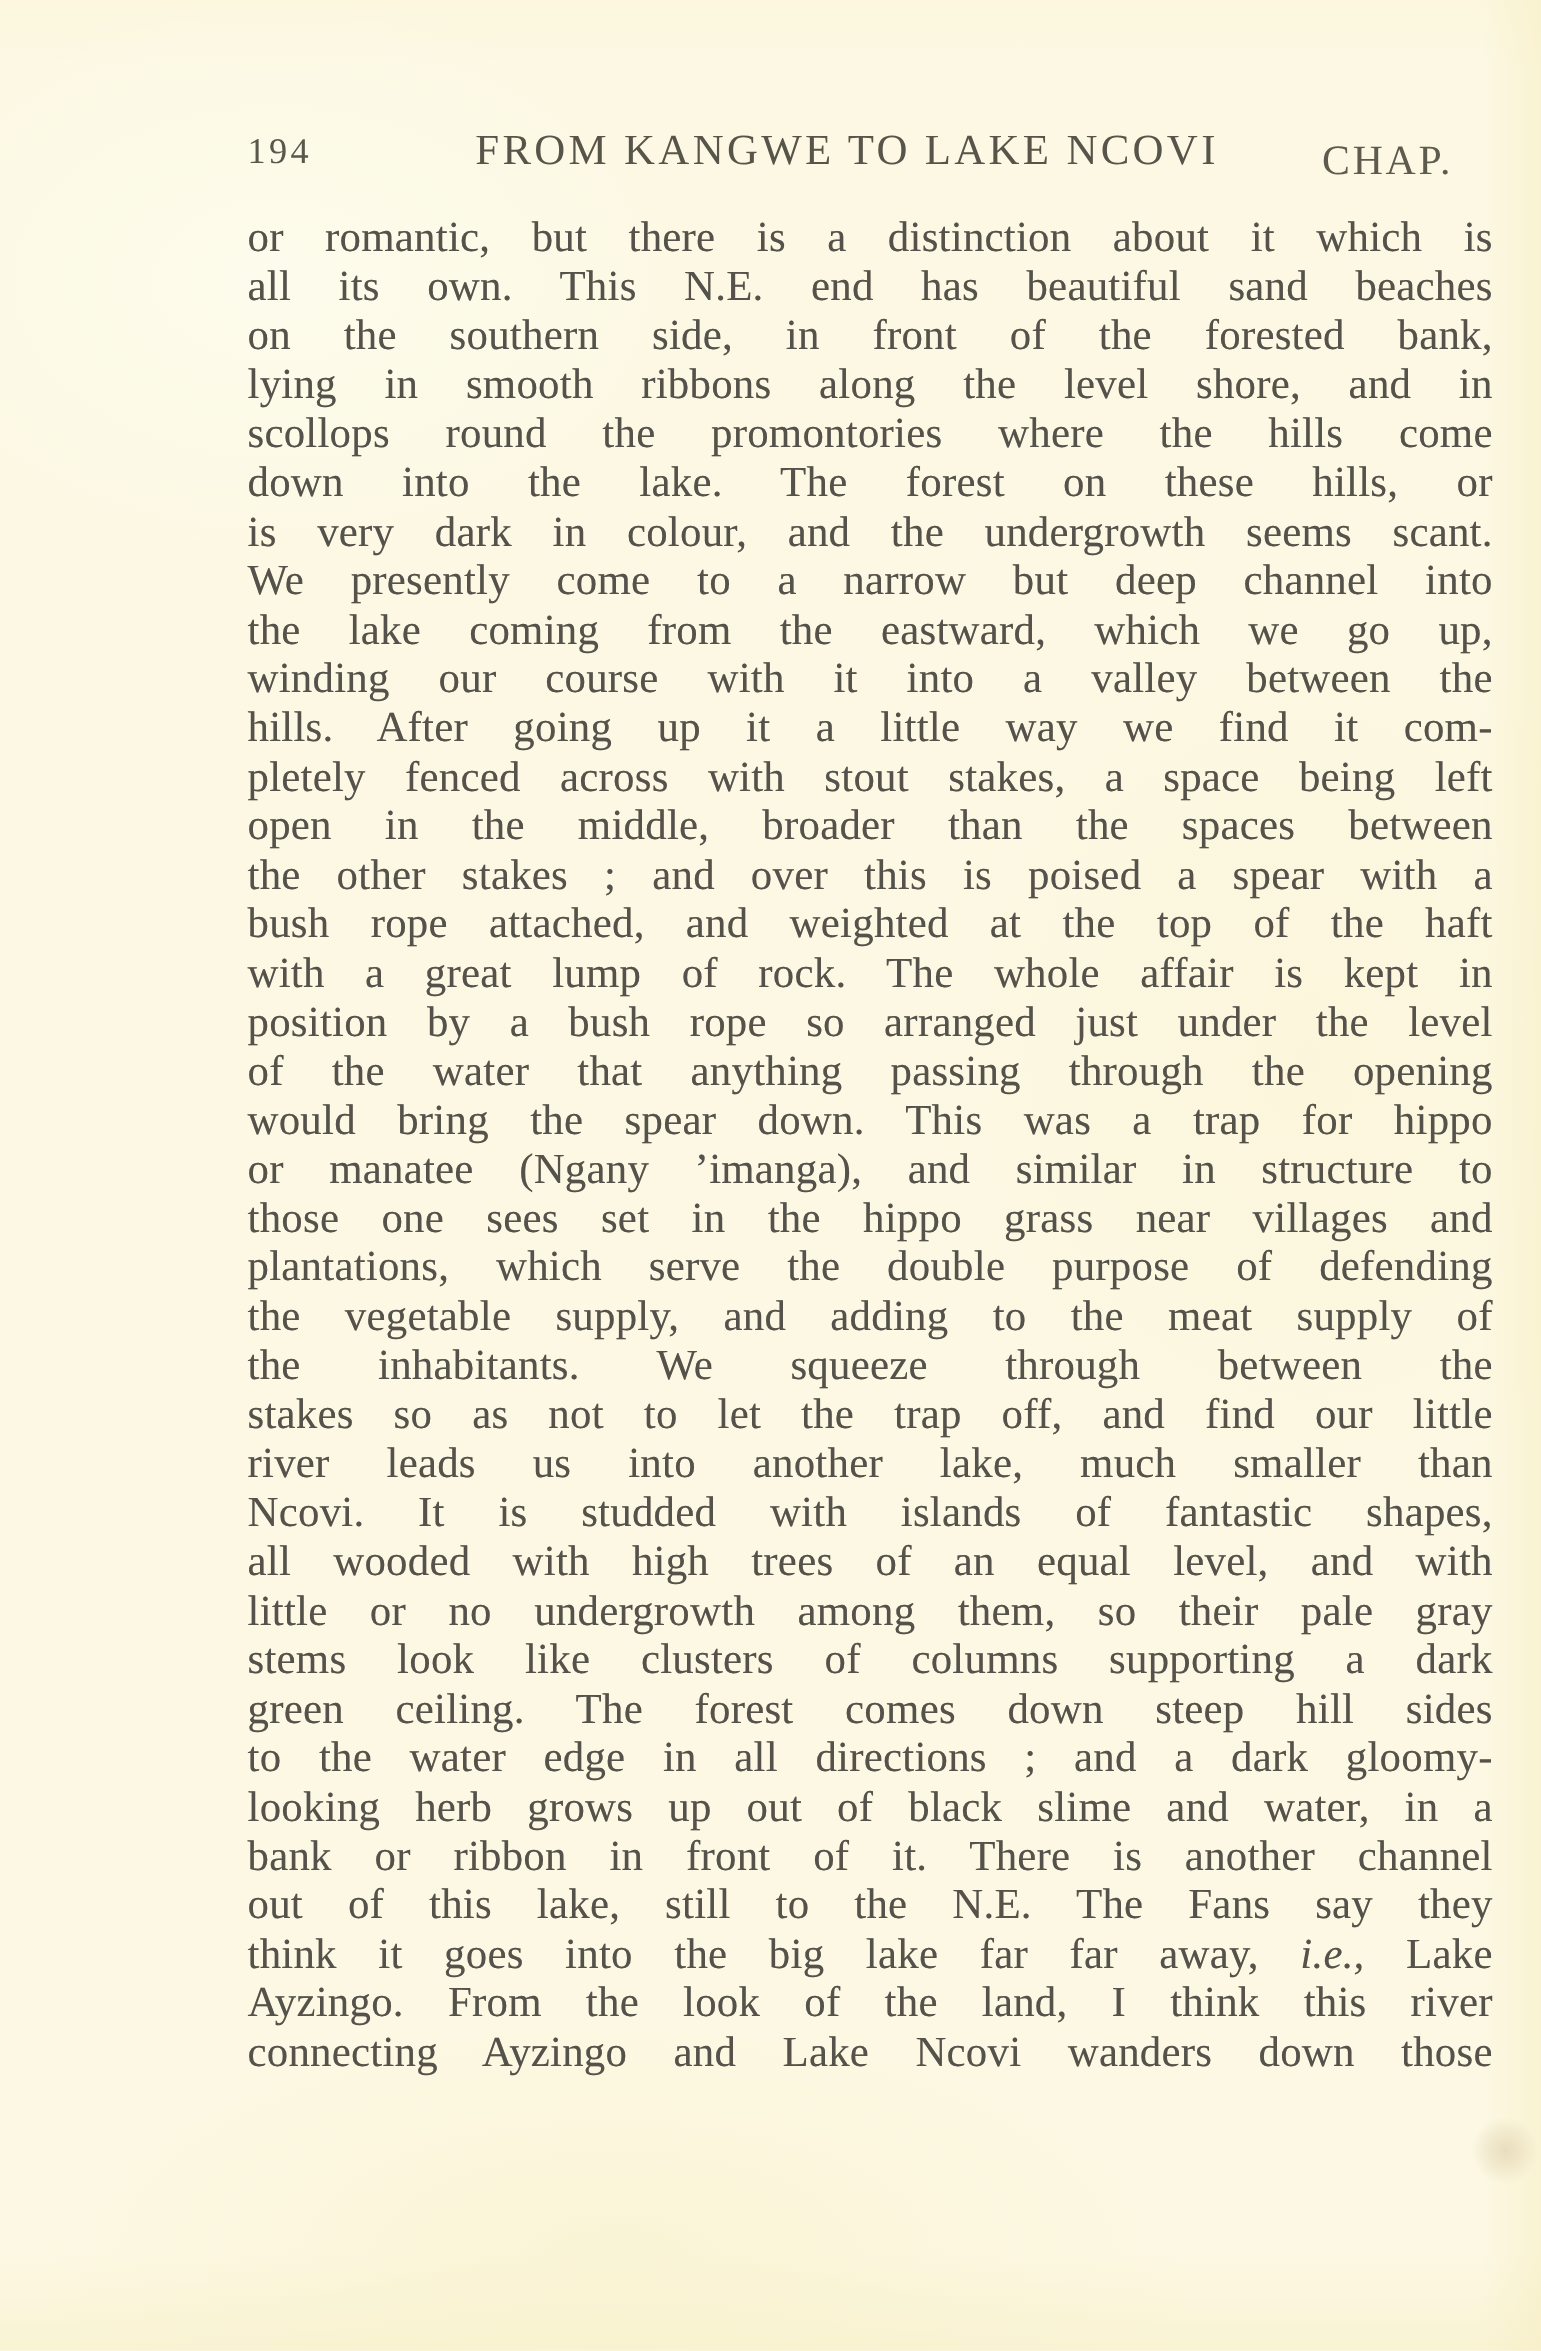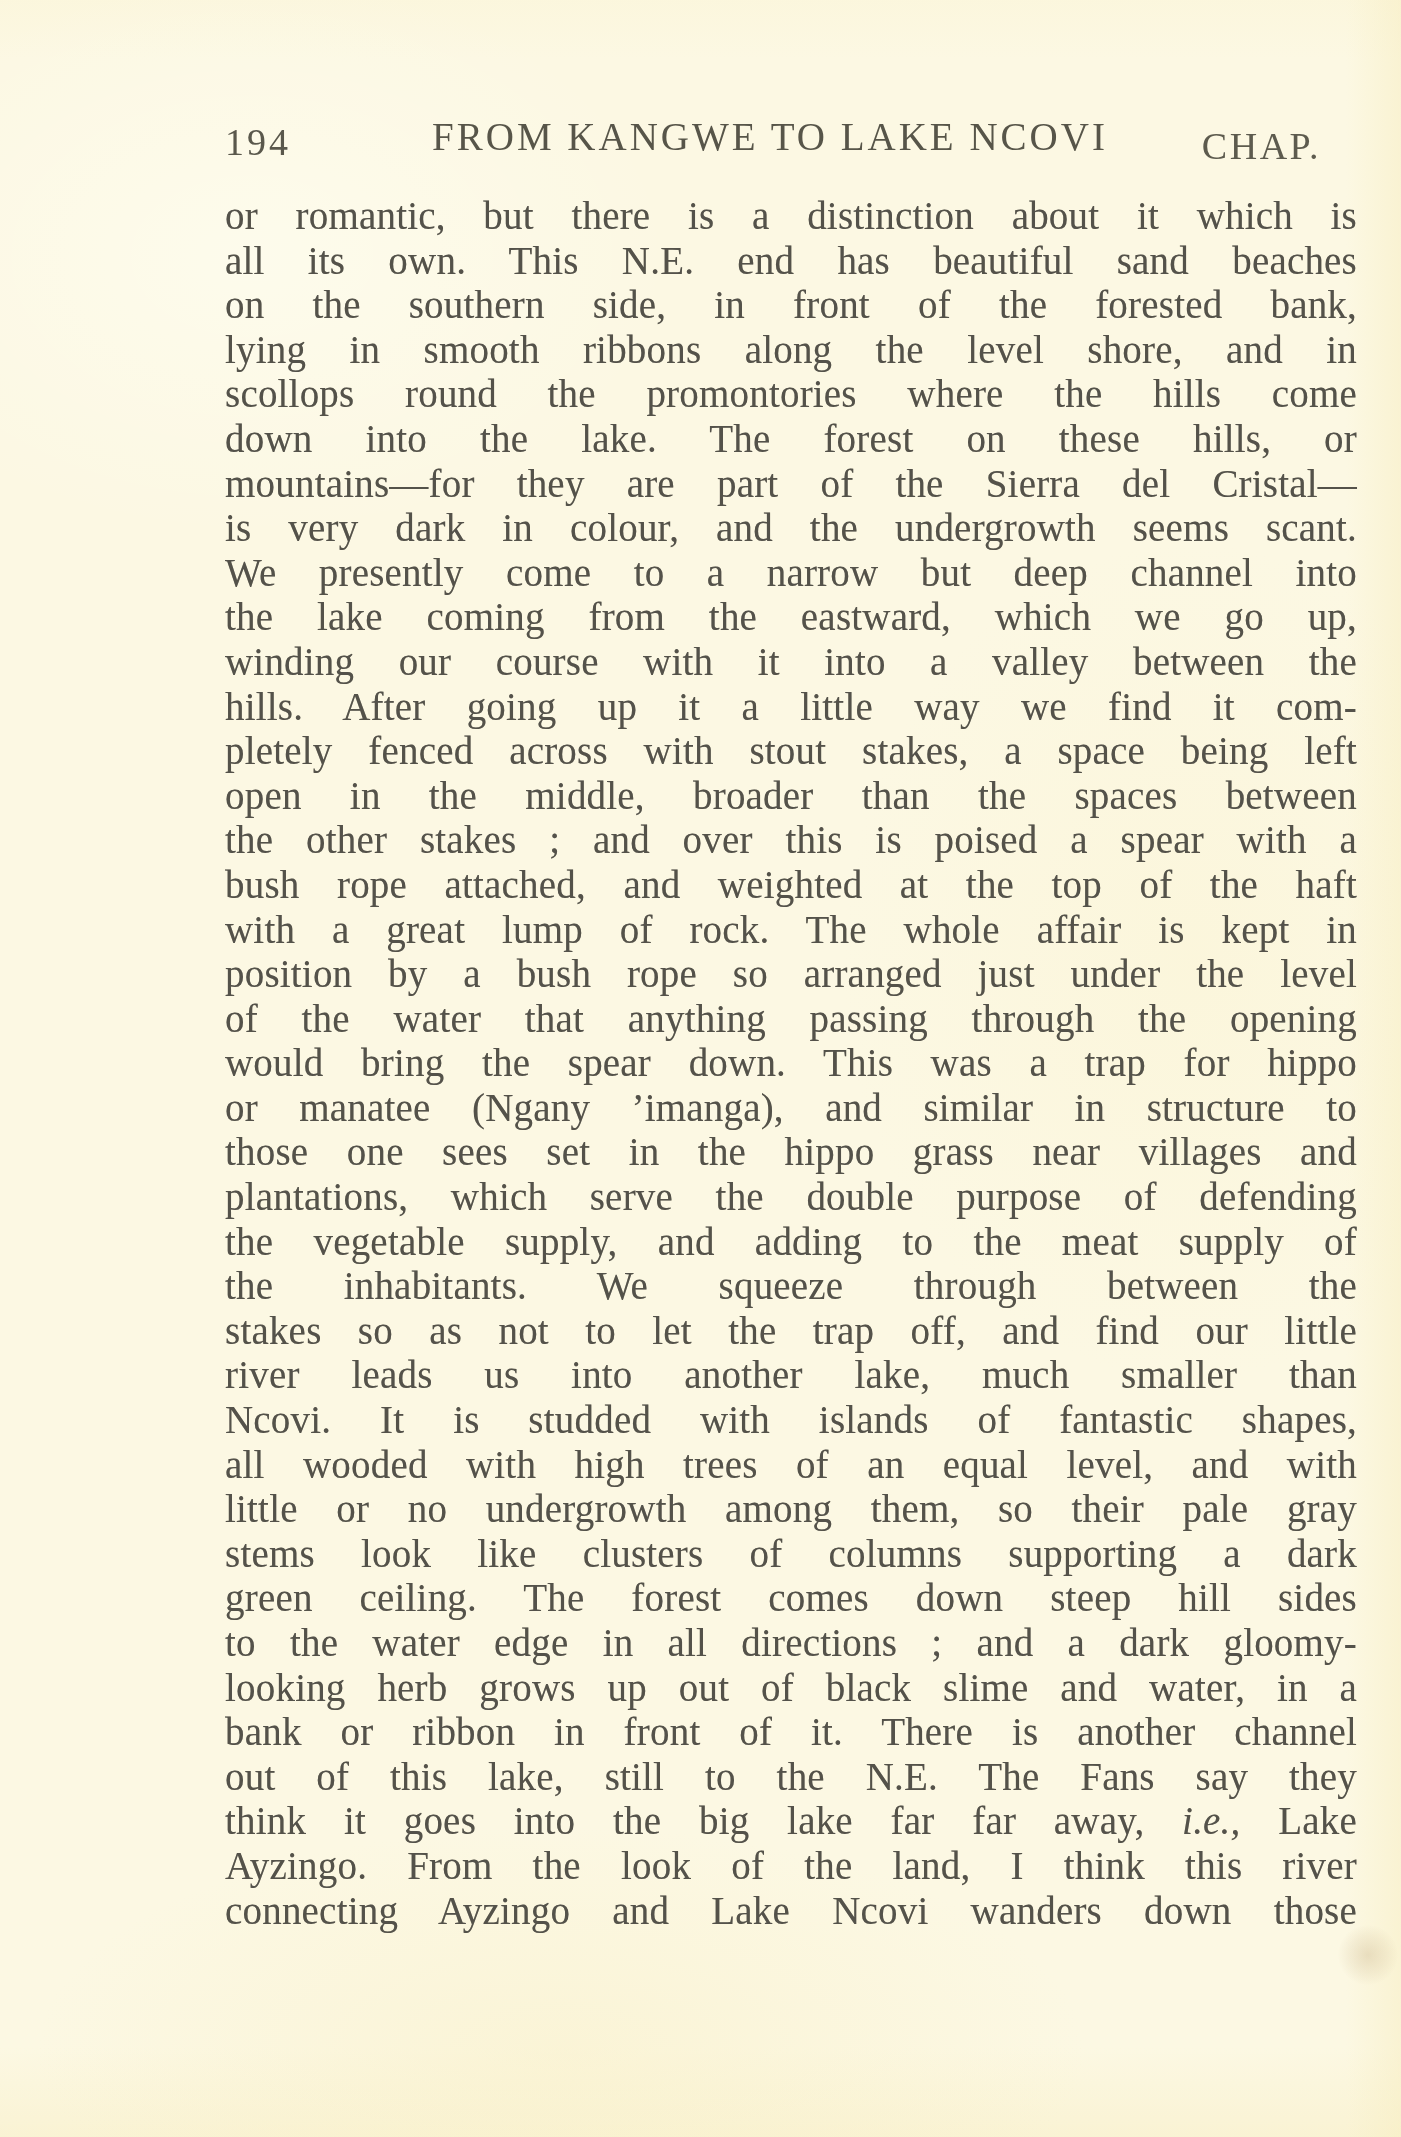--- a/index.html
+++ b/index.html
@@ -31,21 +31,21 @@
     top: 112px;
     left: 225px;
     width: 1132px;
     height: 54px;
     color: #5e5c4f;
   }
   .folio {
     position: absolute;
     left: 0;
     top: 8px;
-    font-size: 38px;
+    font-size: 33px;
     letter-spacing: 3px;
     color: #5a584c;
     text-align: right;
   }
   .running-title {
     position: absolute;
     left: 203px;
     width: 684px;
     top: 2px;
     text-align: center;
@@ -102,21 +102,20 @@
     <span class="chapter-label">CHAP.</span>
   </div>
 
   <div class="page-text">
       <div class="line">or romantic, but there is a distinction about it which is</div>
       <div class="line">all its own.  This N.E. end has beautiful sand beaches</div>
       <div class="line">on the southern side, in front of the forested bank,</div>
       <div class="line">lying in smooth ribbons along the level shore, and in</div>
       <div class="line">scollops round the promontories where the hills come</div>
       <div class="line">down into the lake.  The forest on these hills, or</div>
-      <div class="line">mountains—for they are part of the Sierra del Cristal—</div>
       <div class="line">is very dark in colour, and the undergrowth seems scant.</div>
       <div class="line">We presently come to a narrow but deep channel into</div>
       <div class="line">the lake coming from the eastward, which we go up,</div>
       <div class="line">winding our course with it into a valley between the</div>
       <div class="line">hills.  After going up it a little way we find it com-</div>
       <div class="line">pletely fenced across with stout stakes, a space being left</div>
       <div class="line">open in the middle, broader than the spaces between</div>
       <div class="line">the other stakes ; and over this is poised a spear with a</div>
       <div class="line">bush rope attached, and weighted at the top of the haft</div>
       <div class="line">with a great lump of rock.  The whole affair is kept in</div>

